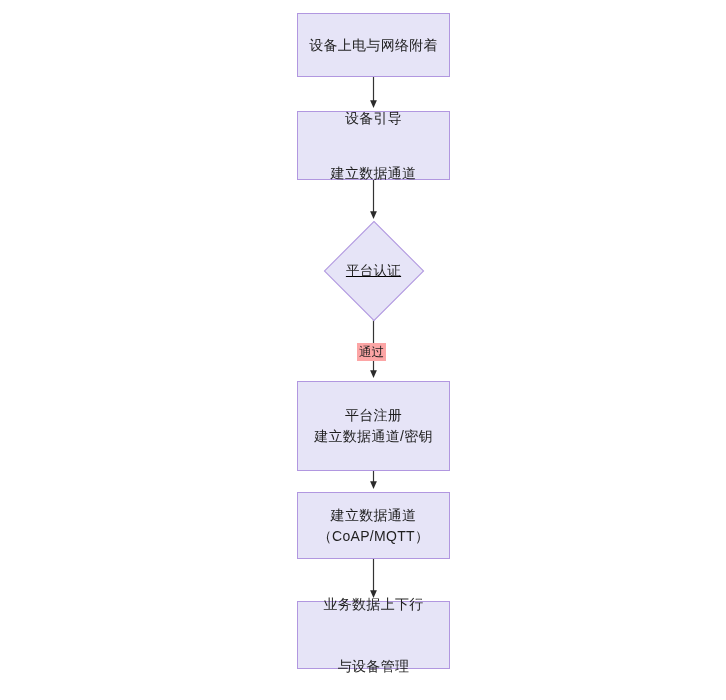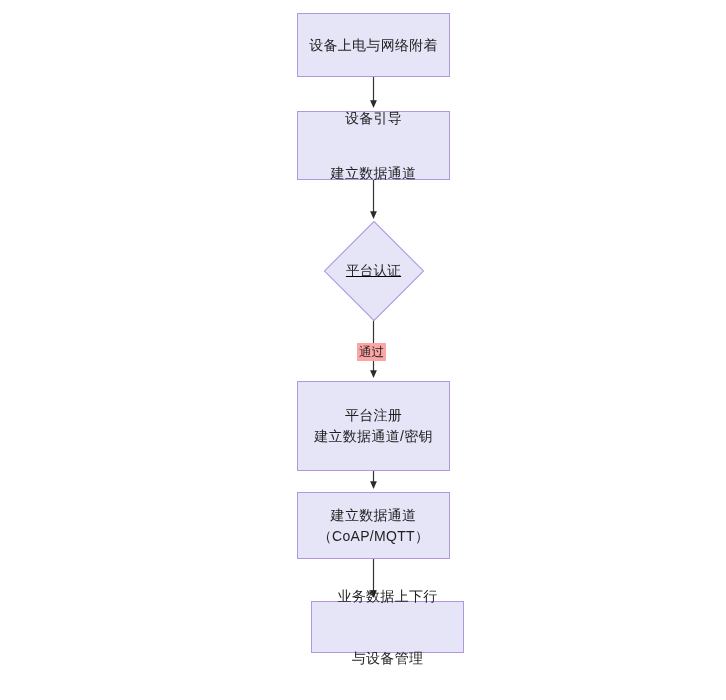--- a/index.html
+++ b/index.html
@@ -131,18 +131,18 @@
   <div class="node" style="left:297px; top:381px; width:153px; height:90px;">
     <span>平台注册</span>
     <span class="line2">建立数据通道/密钥</span>
   </div>
 
   <div class="node" style="left:297px; top:492px; width:153px; height:67px;">
     <span>建立数据通道</span>
     <span class="line2">（CoAP/MQTT）</span>
   </div>
 
-  <div class="node" style="left:311px; top:601px; width:153px; height:52px;gap:41px;">
+  <div class="node" style="left:297px; top:601px; width:153px; height:68px;gap:41px;">
     <span>业务数据上下行</span>
     <span class="line2">与设备管理</span>
   </div>
 
 </div>
 
 </body></html>

